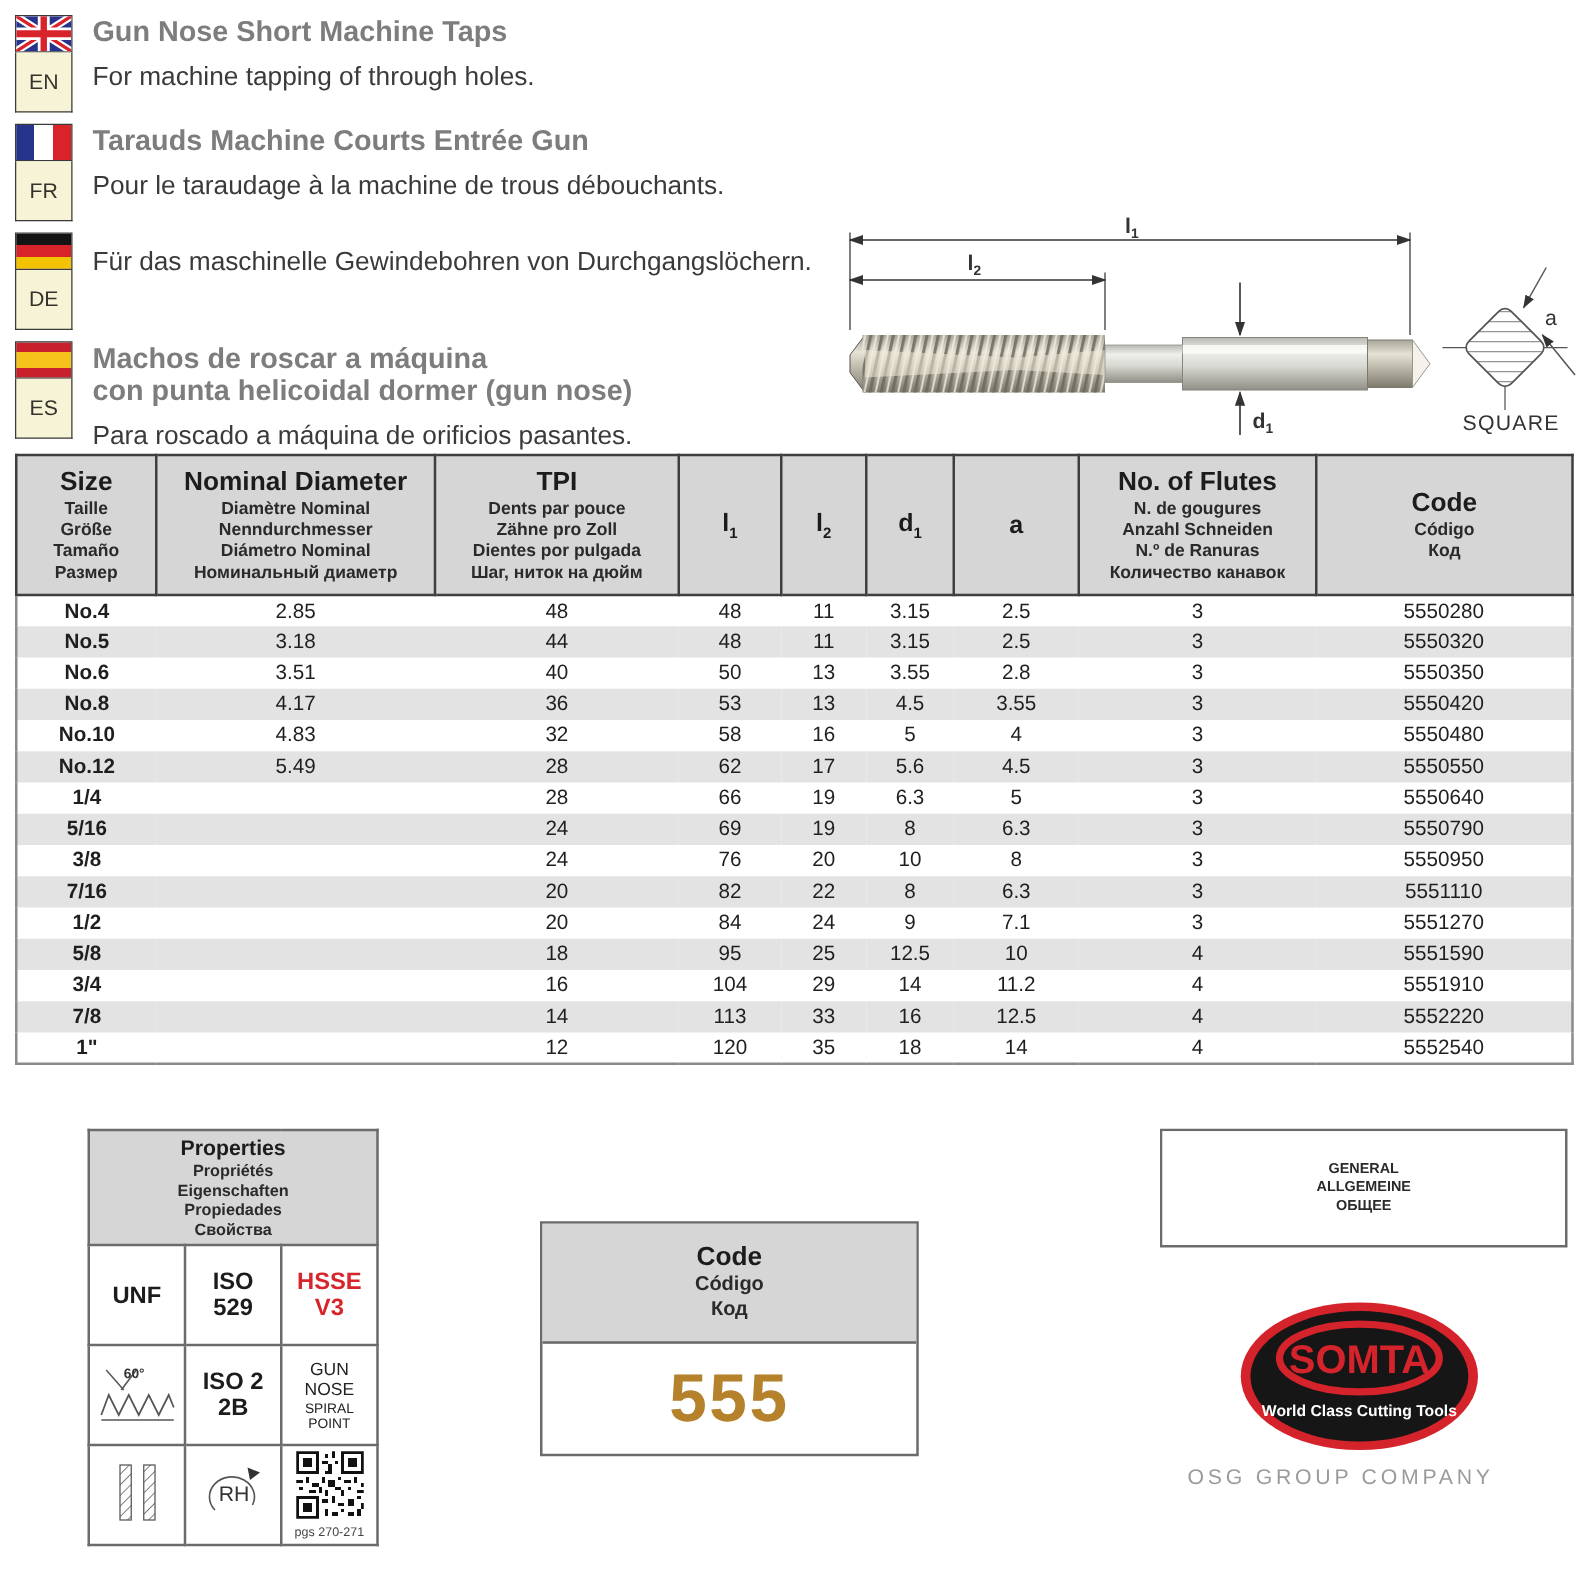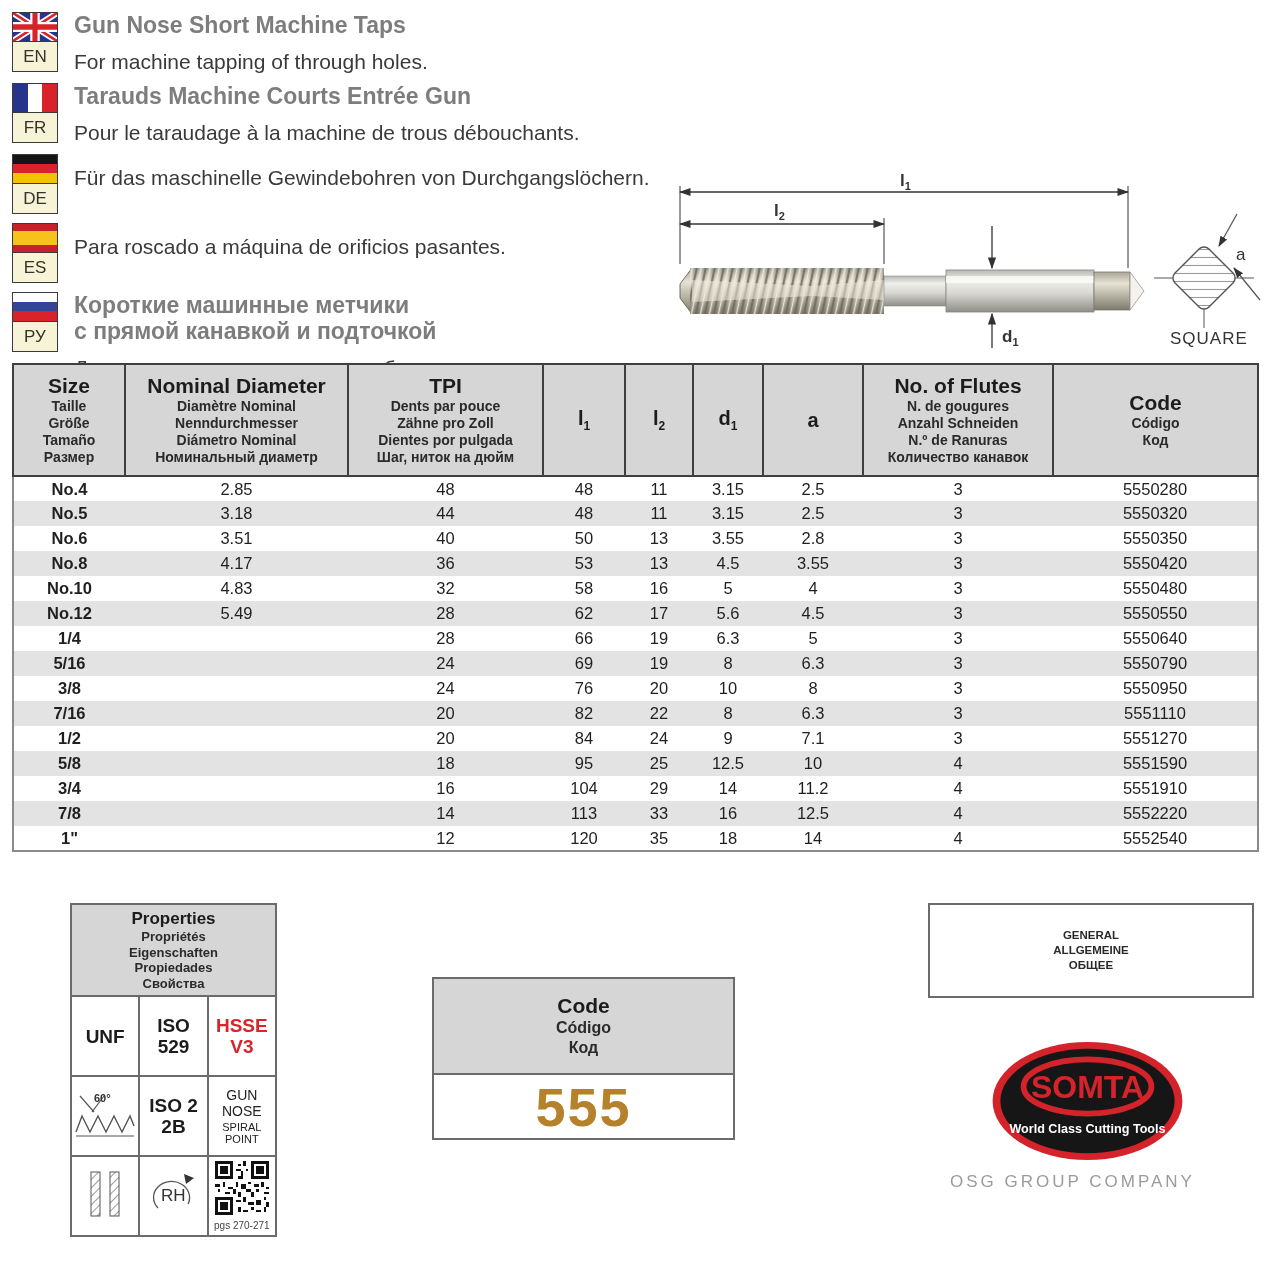--- a/index.html
+++ b/index.html
@@ -11,21 +11,21 @@
   #langs { position:absolute; left:12px; top:12px; width:655px; }
   .lang-row { display:flex; align-items:flex-start; margin-bottom:9px; }
   .flag-box { width:46px; flex:0 0 46px; margin-right:16px; }
   .flag { width:46px; height:30px; border:1px solid #3a3a3a; }
   .flag svg { display:block; width:100%; height:100%; }
   .flag-uk   { padding:0; }
   .flag-fr   { background:linear-gradient(to right,#27348b 0 33%,#fff 33% 66%,#d8232a 66% 100%); }
   .flag-de   { background:linear-gradient(to bottom,#141414 0 33%,#d8232a 33% 66%,#f3c300 66% 100%); }
   .flag-es   { background:linear-gradient(to bottom,#c8212b 0 26%,#f6c21c 26% 74%,#c8212b 74% 100%); }
   .flag-ru   { background:linear-gradient(to bottom,#fdfdfd 0 33%,#32449c 33% 66%,#d8232a 66% 100%); }
-  .lang-code { width:46px; height:30px; background:#f7f3d6; border:1px solid #3a3a3a; border-top:none;
+  .lang-code { width:46px; height:48px; background:#f7f3d6; border:1px solid #3a3a3a; border-top:none;
                display:flex; align-items:center; justify-content:center;
                font-size:17px; color:#33332c; }
   .lang-text { padding-top:0; }
   .lang-title { font-weight:bold; color:#7d7d7d; font-size:23px; line-height:26px; white-space:pre-line; }
   .lang-sub   { color:#3a3a3a; font-size:21px; line-height:24px; margin-top:12px; }
 
   
   #diagram { position:absolute; left:662px; top:168px; width:600px; height:182px; }
   #diagram svg { width:100%; height:100%; display:block; }
   .dimtxt { font-family:"Liberation Sans",sans-serif; font-size:17px; fill:#333; }
@@ -40,39 +40,39 @@
   .h-sub  { font-size:14px; font-weight:bold; color:#2a2a2a; line-height:17px; }
   .h-sym  { font-size:20px; font-weight:bold; color:#1c1c1c; }
   .h-sym sub { font-size:12px; }
   #spec-table tbody td { height:25px; text-align:center; font-size:16.5px; color:#1f1f1f;
                          padding:0 2px; border:none; }
   #spec-table tbody tr:nth-child(even) { background:#e3e3e3; }
   #spec-table tbody td:first-child { font-weight:bold; }
 
   
   .gray-head { background:#d6d6d6; }
-  #properties-box { position:absolute; left:70px; top:903px; width:207px; border:2px solid #6b6b6b;
+  #properties-box { position:absolute; left:70px; top:903px; width:233px; border:2px solid #6b6b6b;
                     border-collapse:collapse; table-layout:fixed; }
   #properties-box td { border:2px solid #6b6b6b; text-align:center; vertical-align:middle; padding:2px; }
   .prop-head { height:92px; }
   .prop-head .h-main { font-size:17px; line-height:20px; }
   .prop-head .h-sub { font-size:13px; line-height:15.5px; }
   .prop-cell { height:80px; background:#fff; }
   .prop-big { font-size:19px; font-weight:bold; color:#1c1c1c; line-height:21px; }
   .prop-red { color:#d6252b; }
   .prop-gun  { font-size:14px; font-weight:normal; line-height:16px; }
   .prop-gun .small { font-size:11px; line-height:12.5px; display:block; margin-top:2px; }
   .pgs { font-size:10px; color:#444; margin-top:1px; }
 
   #code-box { position:absolute; left:432px; top:977px; width:303px; border:2px solid #6b6b6b; }
   #code-box .head { height:96px; border-bottom:2px solid #6b6b6b; display:flex; flex-direction:column;
                     align-items:center; justify-content:center; }
   #code-box .head .h-main { font-size:21px; }
   #code-box .head .h-sub { font-size:16px; line-height:20px; }
-  #code-box .val { height:63px; display:flex; align-items:center; justify-content:center;
+  #code-box .val { height:88px; display:flex; align-items:center; justify-content:center;
                    font-size:54px; font-weight:bold; color:#b5812b; letter-spacing:2px; }
 
   #application-box { position:absolute; left:928px; top:903px; width:326px; height:95px;
                      border:2px solid #6b6b6b; display:flex; }
   #application-box .left { flex:0 0 233px; border-right:2px solid #6b6b6b; display:flex;
                            flex-direction:column; align-items:center; justify-content:center; }
   #application-box .left .h-main { font-size:21px; line-height:24px; }
   #application-box .left .h-sub { font-size:15.5px; line-height:19px; }
   #application-box .right { flex:1; background:#fff; display:flex; flex-direction:column;
                             align-items:center; justify-content:center; }
@@ -129,20 +129,22 @@
         <div class="lang-sub">Für das maschinelle Gewindebohren von Durchgangslöchern.</div>
       </div>
     </div>
 
     <div class="lang-row">
       <div class="flag-box">
         <div class="flag flag-es"></div>
         <div class="lang-code">ES</div>
       </div>
       <div class="lang-text">
+        <div class="lang-title">Machos de roscar a máquina
+con punta helicoidal dormer (gun nose)</div>
         <div class="lang-sub">Para roscado a máquina de orificios pasantes.</div>
       </div>
     </div>
 
     <div class="lang-row">
       <div class="flag-box">
         <div class="flag flag-ru"></div>
         <div class="lang-code">РУ</div>
       </div>
       <div class="lang-text">

